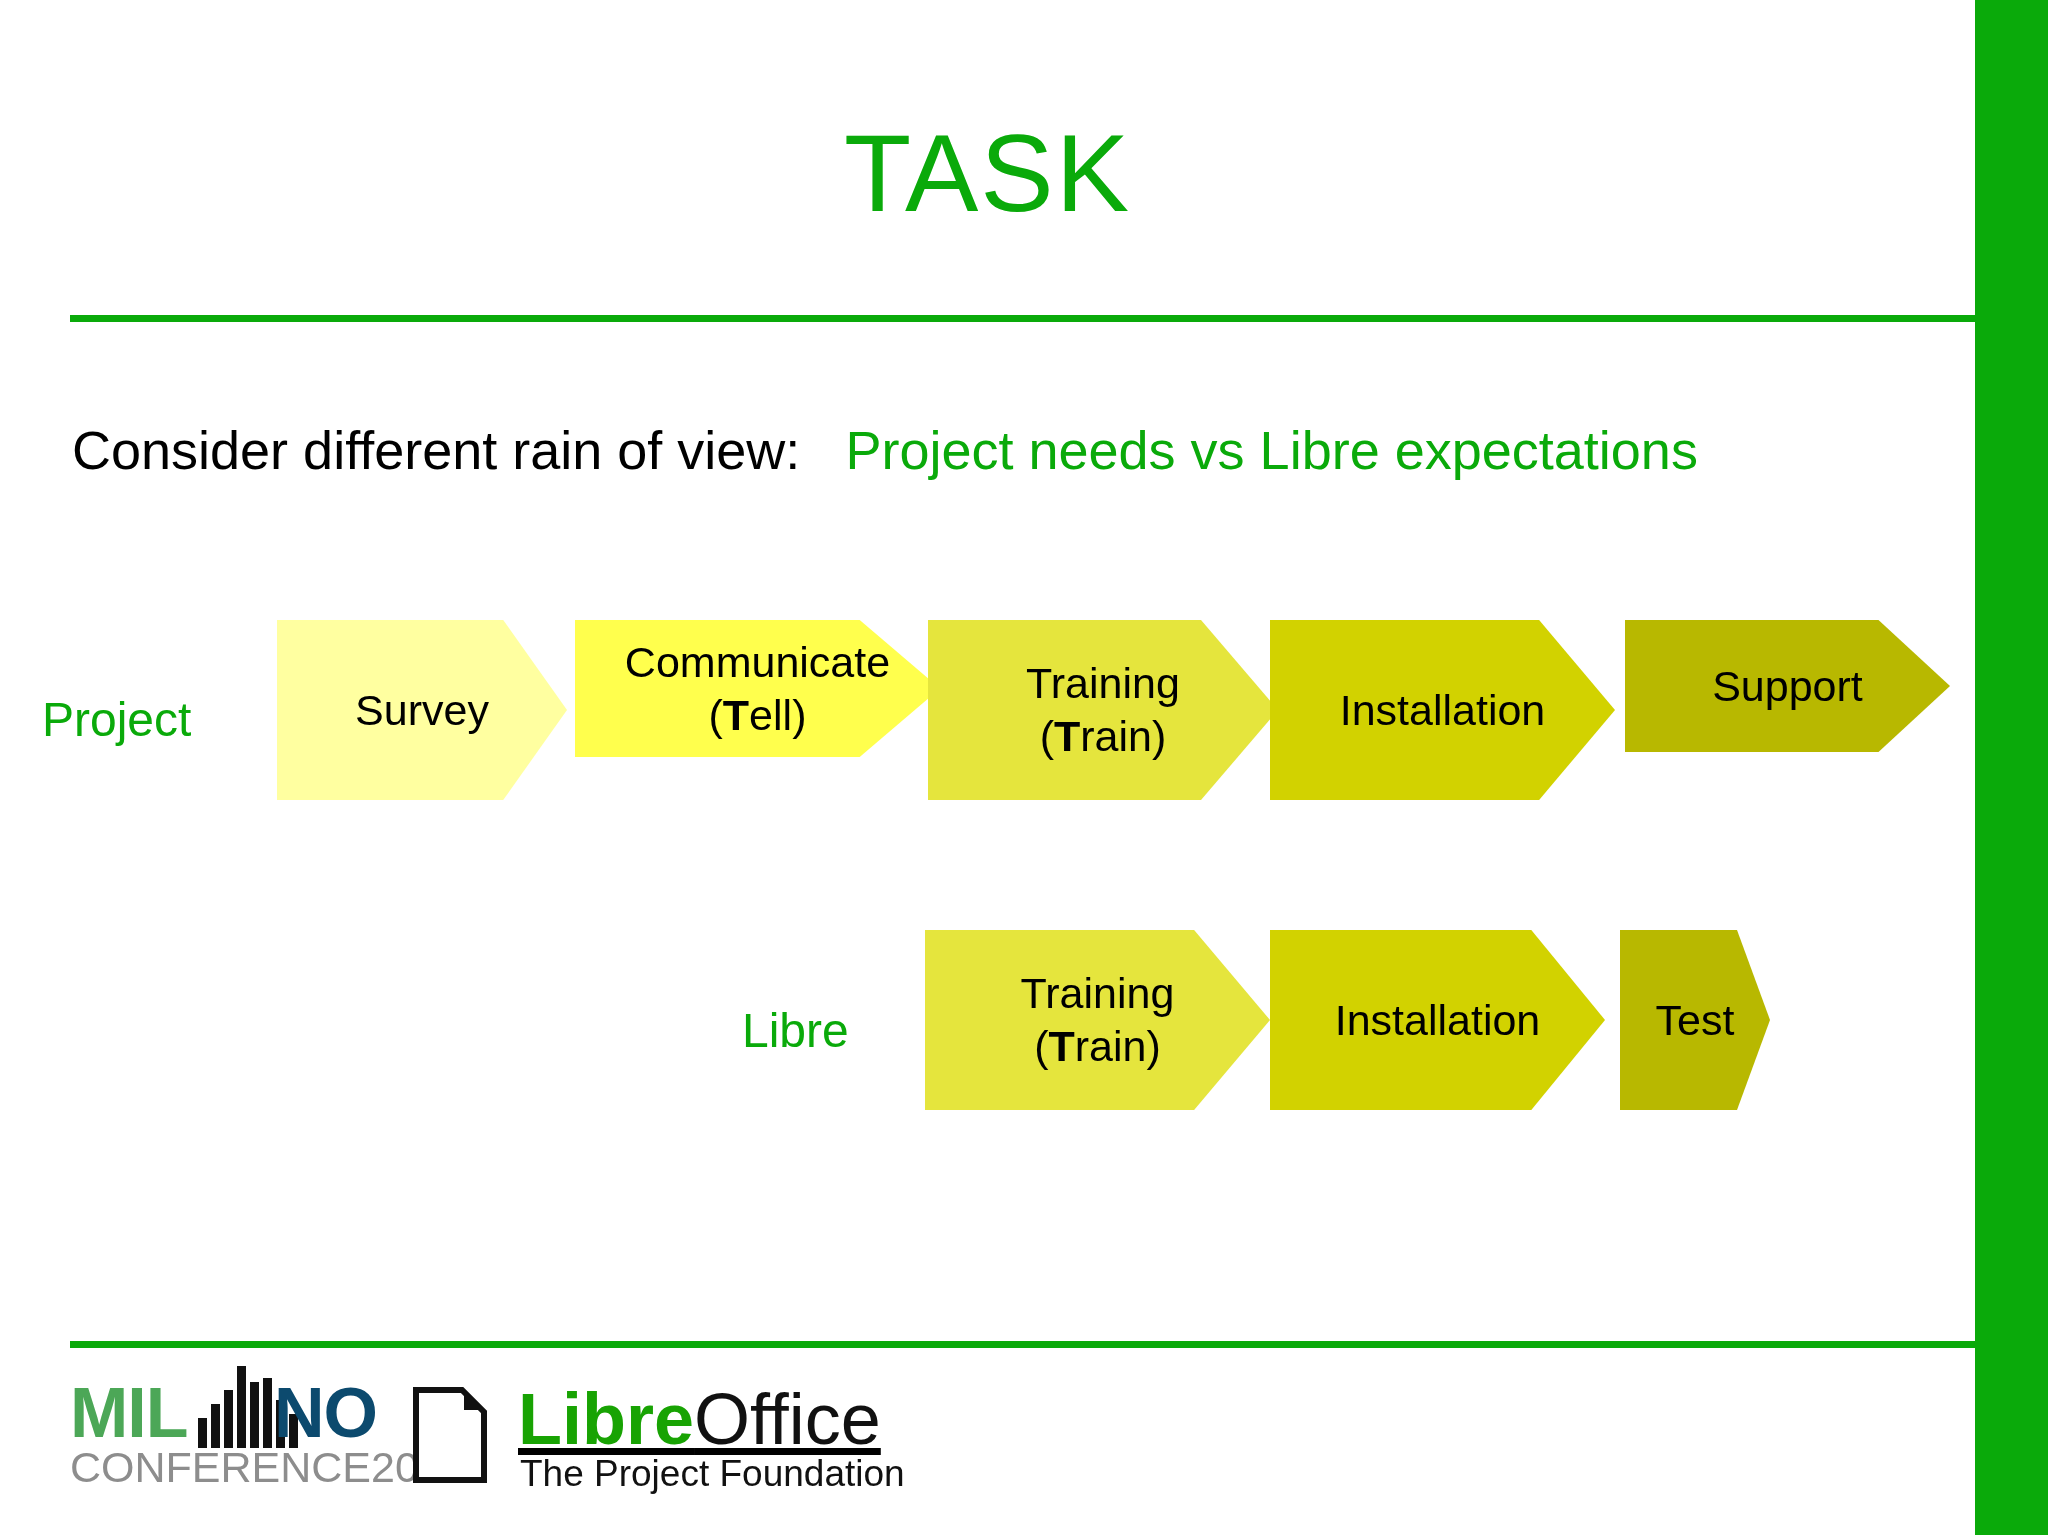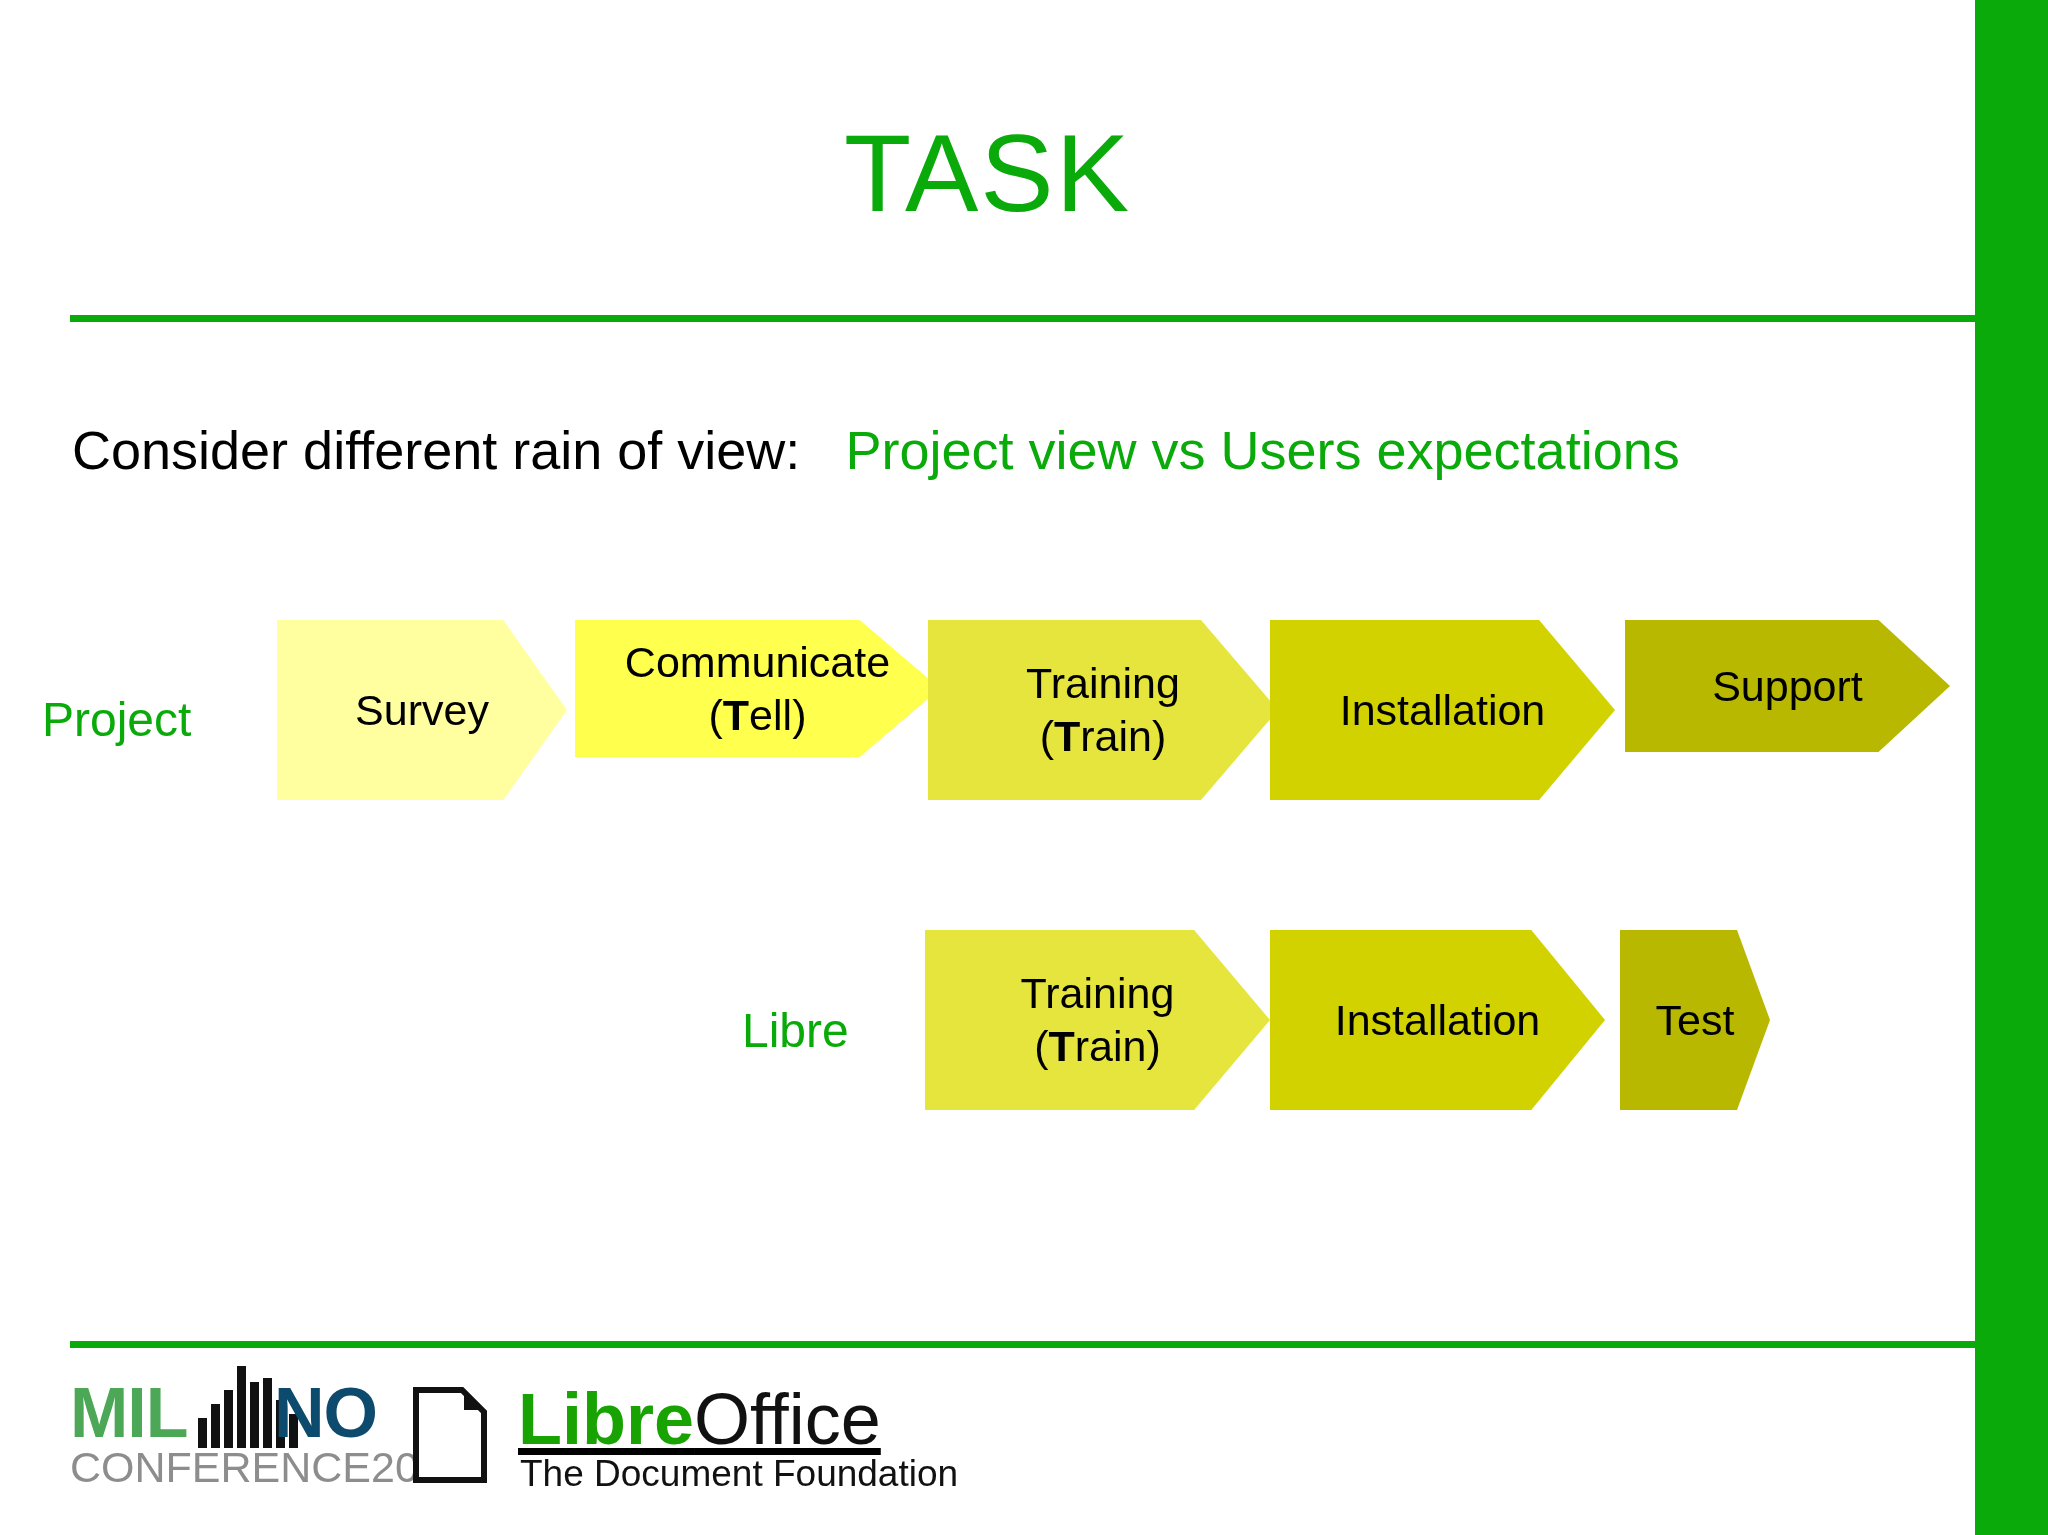--- a/index.html
+++ b/index.html
@@ -140,21 +140,21 @@
 
 <div class="slide">
 
   <div class="right-band"></div>
 
   <div class="title">TASK</div>
   <div class="rule-top"></div>
 
   <div class="subtitle">
     <span class="black">Consider different rain of view:</span>
-    <span>&nbsp;&nbsp;</span><span class="green">Project view vs Users expectations</span>
+    <span>&nbsp;&nbsp;</span><span class="green">Project needs vs Libre expectations</span>
   </div>
 
   <div class="row-label" id="label-project">Project</div>
 
   <div class="chev shape-arrow" id="chev-survey" style="background:#ffffa0;">
     <span class="lbl"><span>Survey</span></span>
   </div>
 
   <div class="chev shape-arrow" id="chev-communicate" style="background:#ffff4d;">
     <span class="lbl">
@@ -217,16 +217,16 @@
   </div>
 
   <div class="logo-lo">
     <svg class="lo-doc" viewBox="0 0 76 98">
       <path d="M4 4 H50 L72 26 V94 H4 Z" fill="#ffffff" stroke="#111" stroke-width="6"></path>
       <path d="M52 4 L72 24 H52 Z" fill="#111"></path>
     </svg>
     <div class="lo-name">
       <span class="libre">Libre</span><span class="office">Office</span>
     </div>
-    <div class="lo-sub">The Document Foundation</div>
+    <div class="lo-sub">The Project Foundation</div>
   </div>
 
 </div>
 
 </body></html>

